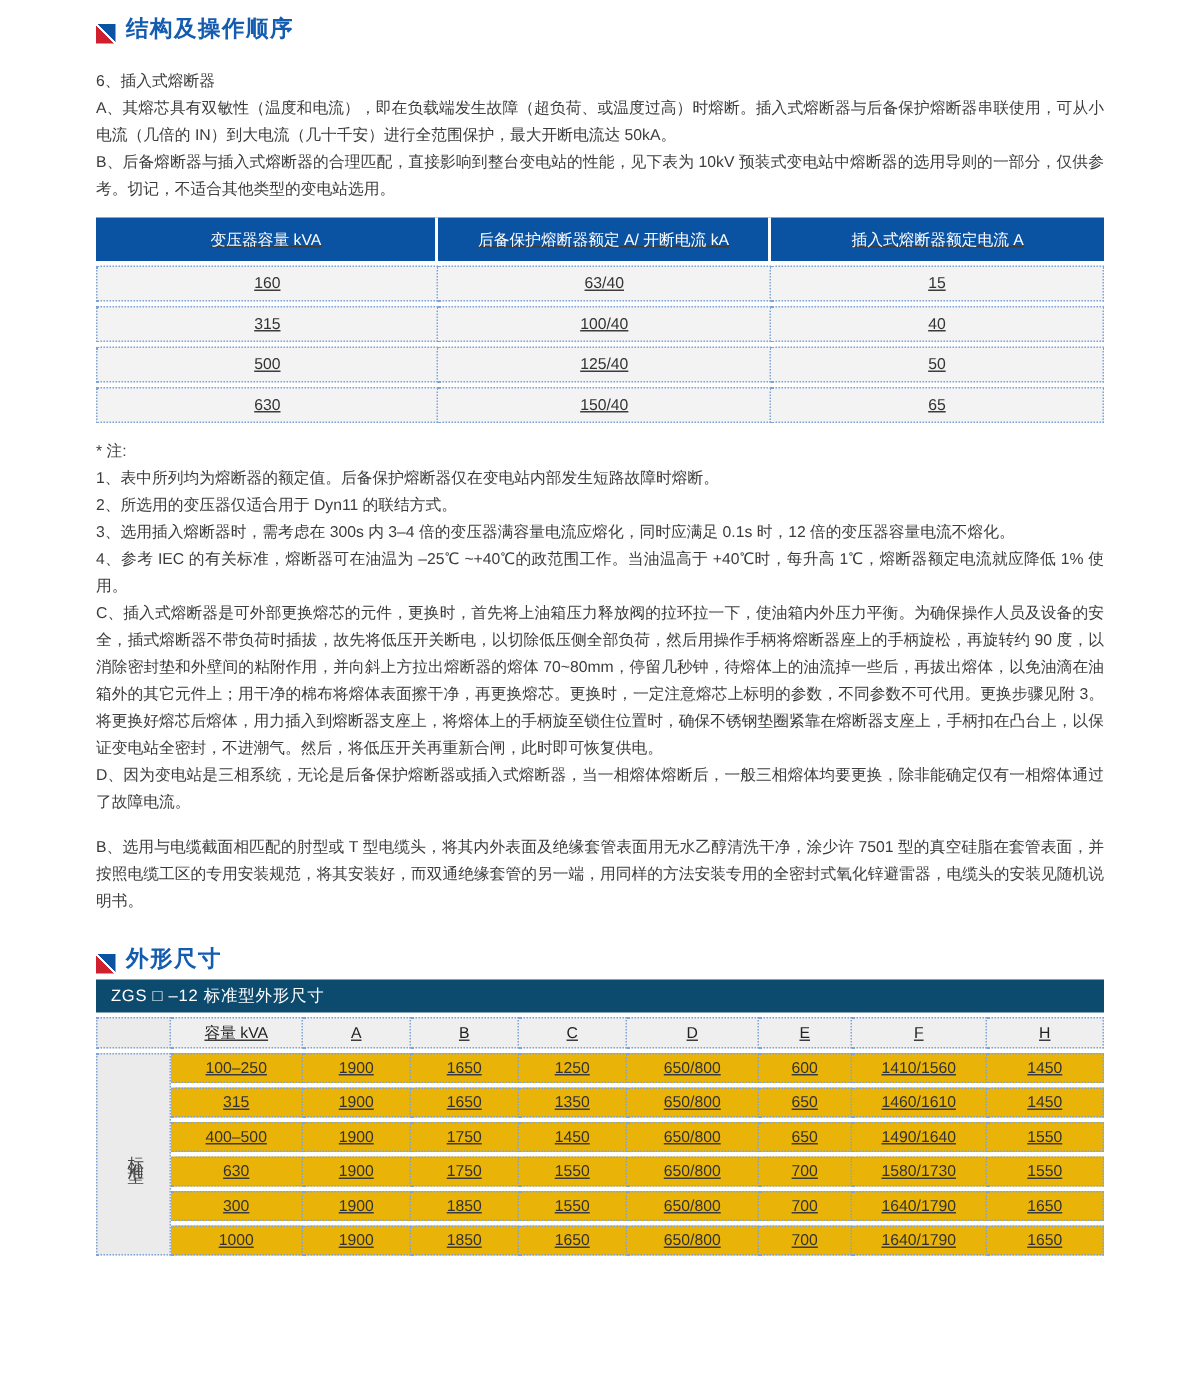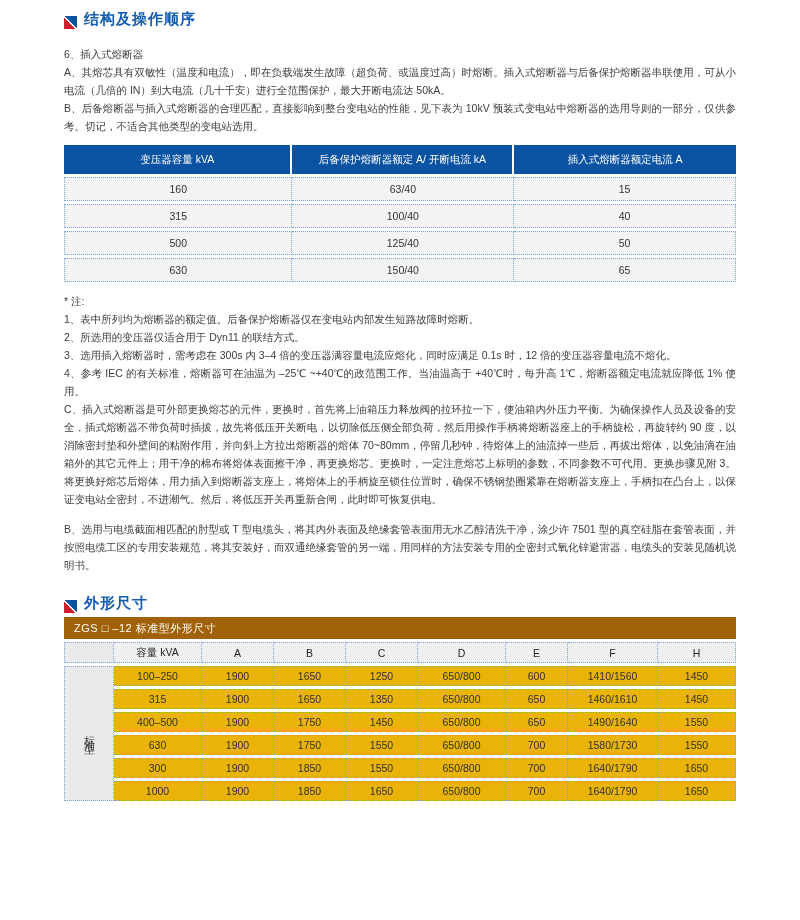--- a/index.html
+++ b/index.html
@@ -17,39 +17,39 @@
     width:13px; height:13px; flex:0 0 13px;
     background:linear-gradient(45deg,#cf2030 45%,#ffffff 45% 53%,#0a52a2 53%);
   }
   .section-title { font-size:15px; font-weight:bold; color:#145cb0; letter-spacing:1px; }
 
   
   .para { font-size:10.5px; line-height:18px; text-align:justify; }
   .gap-s { height:7px; } .gap-m { height:12px; } .gap-l { height:20px; }
 
   
-  table { width:100%; border-collapse:separate; border-spacing:0 3px; table-layout:fixed; }
+  table { width:100%; border-collapse:separate; border-spacing:0 3px; table-layout:fixed;text-decoration:underline; }
   td, th { font-weight:normal; text-align:center; vertical-align:middle; }
 
   
   .fuse-table th {
     background:#0a52a2; color:#ffffff; font-size:10.5px; height:29px;
     border-right:2px solid #ffffff;
   }
   .fuse-table th:last-child { border-right:none; }
   .fuse-table td {
     background:#f3f3f4; color:#333; font-size:10.5px; height:24px;
     border-top:1px dotted #7fa3d6; border-bottom:1px dotted #7fa3d6;
     border-right:1px dotted #7fa3d6;
   }
   .fuse-table td:first-child { border-left:1px dotted #7fa3d6; }
 
   
   .dim-bar {
-    height:22px; line-height:22px; background:#a16207; color:#ffffff;
+    height:22px; line-height:22px; background:#0c4a6e; color:#ffffff;
     font-size:11px; padding-left:10px; letter-spacing:0.5px;
   }
   .dim-table th {
     background:#efefef; color:#222; font-size:10.5px; height:21px;
     border-top:1px dotted #7fa3d6; border-bottom:1px dotted #7fa3d6;
     border-right:1px dotted #7fa3d6;
   }
   .dim-table td {
     background:#eab308; color:#333; font-size:10.5px; height:20px;
     border-top:1px dotted #7fa3d6; border-bottom:1px dotted #7fa3d6;
@@ -116,20 +116,21 @@
       </tbody>
   </table>
 
   <div class="gap-s"></div>
   <p class="para">* 注:</p>
   <p class="para">1、表中所列均为熔断器的额定值。后备保护熔断器仅在变电站内部发生短路故障时熔断。</p>
   <p class="para">2、所选用的变压器仅适合用于 Dyn11 的联结方式。</p>
   <p class="para">3、选用插入熔断器时，需考虑在 300s 内 3–4 倍的变压器满容量电流应熔化，同时应满足 0.1s 时，12 倍的变压器容量电流不熔化。</p>
   <p class="para">4、参考 IEC 的有关标准，熔断器可在油温为 –25℃ ~+40℃的政范围工作。当油温高于 +40℃时，每升高 1℃，熔断器额定电流就应降低 1% 使用。</p>
   <p class="para">C、插入式熔断器是可外部更换熔芯的元件，更换时，首先将上油箱压力释放阀的拉环拉一下，使油箱内外压力平衡。为确保操作人员及设备的安全，插式熔断器不带负荷时插拔，故先将低压开关断电，以切除低压侧全部负荷，然后用操作手柄将熔断器座上的手柄旋松，再旋转约 90 度，以消除密封垫和外壁间的粘附作用，并向斜上方拉出熔断器的熔体 70~80mm，停留几秒钟，待熔体上的油流掉一些后，再拔出熔体，以免油滴在油箱外的其它元件上；用干净的棉布将熔体表面擦干净，再更换熔芯。更换时，一定注意熔芯上标明的参数，不同参数不可代用。更换步骤见附 3。将更换好熔芯后熔体，用力插入到熔断器支座上，将熔体上的手柄旋至锁住位置时，确保不锈钢垫圈紧靠在熔断器支座上，手柄扣在凸台上，以保证变电站全密封，不进潮气。然后，将低压开关再重新合闸，此时即可恢复供电。</p>
+  <p class="para">D、因为变电站是三相系统，无论是后备保护熔断器或插入式熔断器，当一相熔体熔断后，一般三相熔体均要更换，除非能确定仅有一相熔体通过了故障电流。</p>
 
   <div class="gap-m"></div>
   <p class="para">B、选用与电缆截面相匹配的肘型或 T 型电缆头，将其内外表面及绝缘套管表面用无水乙醇清洗干净，涂少许 7501 型的真空硅脂在套管表面，并按照电缆工区的专用安装规范，将其安装好，而双通绝缘套管的另一端，用同样的方法安装专用的全密封式氧化锌避雷器，电缆头的安装见随机说明书。</p>
 
   <div class="gap-l"></div>
   <div class="section-header" style="margin-bottom:4px;">
     <span class="corner-icon"></span>
     <span class="section-title">外形尺寸</span>
   </div>
 

